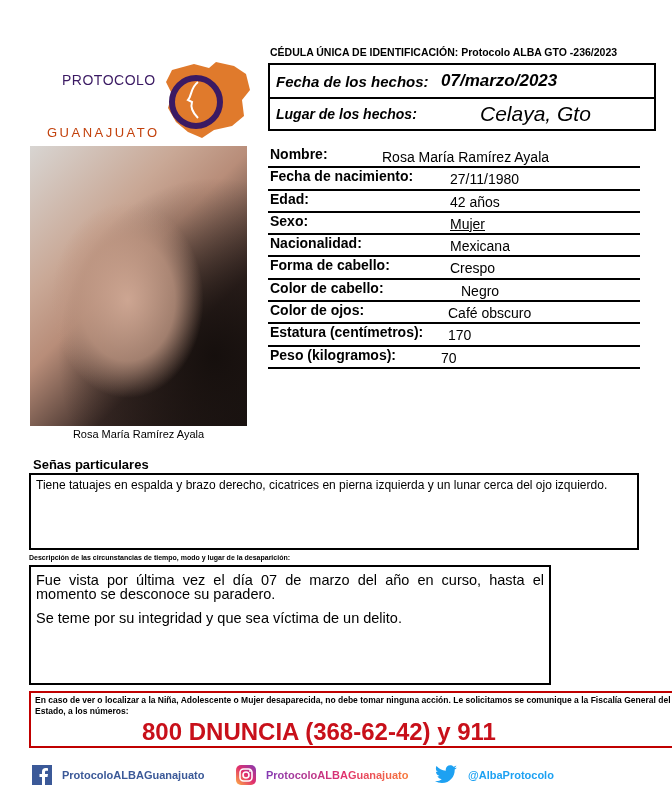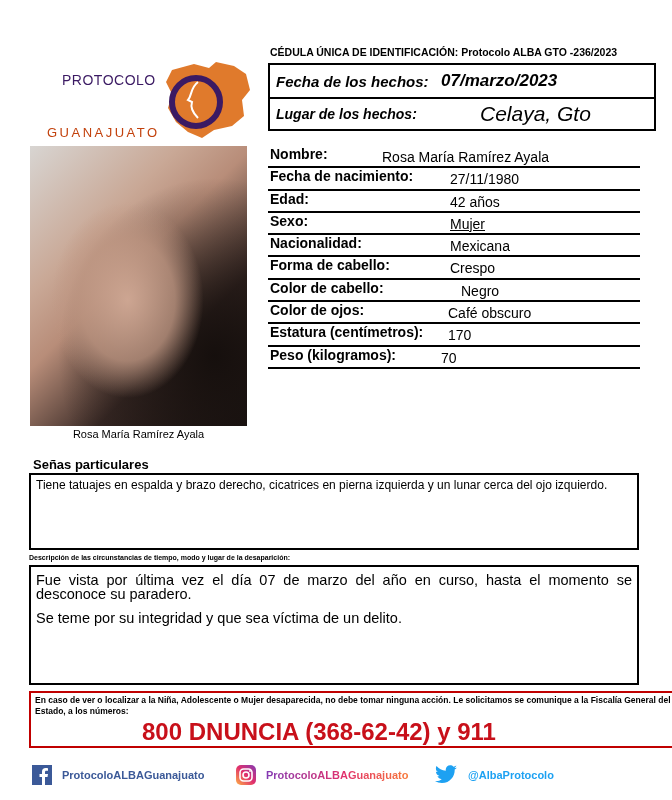--- a/index.html
+++ b/index.html
@@ -32,21 +32,21 @@
   .frow .lbl { font-weight: bold; font-size: 14px; padding-left: 2px; }
   .frow .val { position: absolute; font-size: 14px; top: 3px; }
   .frow.last { border-bottom: none; }
   .frow.last .lbl { font-size: 13px; }
   .frow.last .inline { font-size: 11.5px; font-weight: normal; margin-left: 4px; }
 
   .senas-title { position: absolute; left: 33px; top: 457px; font-weight: bold; font-size: 13px; }
   .senas-box { position: absolute; left: 29px; top: 473px; width: 610px; height: 77px; border: 2.5px solid #000; padding: 3px 5px; font-size: 12px; line-height: 14px; text-align: justify; }
 
   .desc-title { position: absolute; left: 29px; top: 554px; font-size: 7px; font-weight: bold; }
-  .desc-box { position: absolute; left: 29px; top: 565px; width: 610px; height: 120px; border: 2.5px solid #000; padding: 6px 5px; font-size: 14.5px; line-height: 14px; text-align: justify; }
+  .desc-box { position: absolute; left: 29px; top: 565px; width: 522px; height: 120px; border: 2.5px solid #000; padding: 6px 5px; font-size: 14.5px; line-height: 14px; text-align: justify; }
   .desc-box p + p { margin-top: 10px; }
 
   .alert-box { position: absolute; left: 29px; top: 691px; width: 660px; height: 57px; border: 2px solid #c00000; padding: 2px 4px; }
   .alert-text { font-size: 8.5px; font-weight: bold; line-height: 11px; }
   .alert-phone { font-size: 24px; font-weight: bold; color: #c8101a; text-align: center; margin-top: 1px; padding-right: 80px; }
 
   .social { position: absolute; top: 764px; height: 22px; display: flex; align-items: center; font-size: 11px; font-weight: bold; }
   .social .ico { width: 20px; height: 20px; margin-right: 10px; display: flex; align-items: center; justify-content: center; }
 </style>
 </head>

